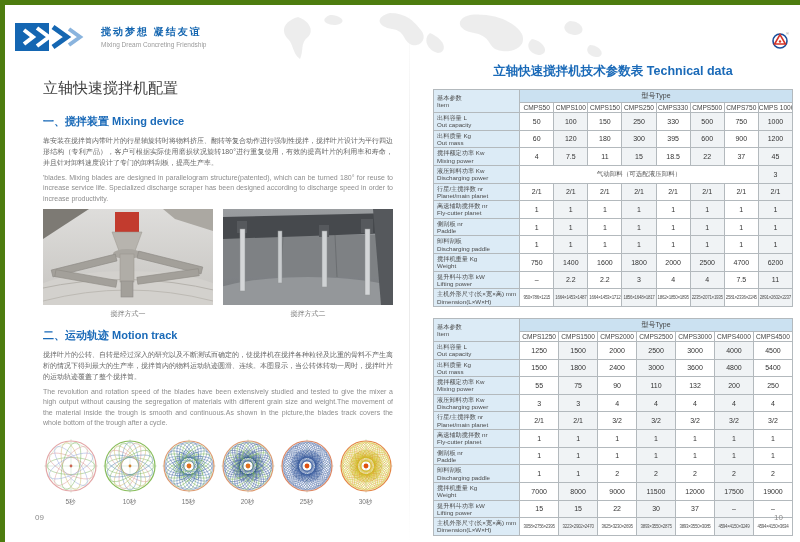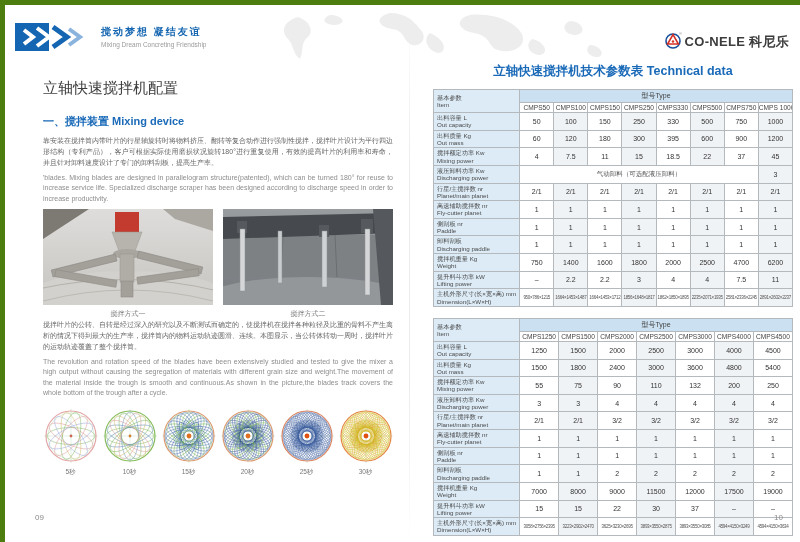--- a/index.html
+++ b/index.html
@@ -85,21 +85,20 @@
     </div>
     <div class="conele">
       <span>
         <svg width="18" height="18" viewBox="0 0 18 18">
           <circle cx="9" cy="10" r="7" fill="none" stroke="#1a4f9c" stroke-width="1.6"></circle>
           <path d="M9,3.6 L14.4,13 L3.6,13 Z" fill="none" stroke="#d43226" stroke-width="1.6"></path>
           <circle cx="9" cy="10.5" r="1.2" fill="#d43226"></circle>
           <text x="15" y="4" font-size="4" fill="#888">®</text>
         </svg>
       </span>
-      <span class="conele-text">CO-NELE 科尼乐</span>
     </div>
   </div>
 
   <div class="lpage">
     <div class="title-cn">立轴快速搅拌机配置</div>
 
     <div class="sec-h">一、搅拌装置 Mixing device</div>
     <p class="p-cn">靠安装在搅拌筒内带叶片的行星轴旋转时将物料挤压、翻转等复合动作进行强制性搅拌，搅拌叶片设计为平行四边形结构（专利产品），客户可根据实际使用磨损状况旋转180°进行重复使用，有效的提高叶片的利用率和寿命，并且针对卸料速度设计了专门的卸料刮板，提高生产率。</p>
     <p class="p-en">'blades. Mixing blades are designed in parallelogram structure(patented), which can be turned 180° for reuse to increase service life. Specialized discharge scraper has been designed according to discharge speed in order to increase productivity.</p>
 
@@ -156,20 +155,21 @@
             <rect x="96" y="16" width="10" height="12" fill="#56595d"></rect>
             <rect x="99" y="22" width="5" height="56" fill="#cfd2d4" stroke="#8f9295" stroke-width="0.5"></rect>
             <rect x="138" y="10" width="12" height="14" fill="#56595d"></rect>
             <rect x="142" y="20" width="5" height="66" fill="#d4d6d8" stroke="#8f9295" stroke-width="0.5"></rect>
           </g>
         </svg>
         <div class="caption">搅拌方式二</div>
       </div>
     </div>
 
+    <div class="sec-h">二、运动轨迹 Motion track</div>
     <p class="p-cn">搅拌叶片的公转、自转是经过深入的研究以及不断测试而确定的，使搅拌机在搅拌各种粒径及比重的骨料不产生离析的情况下得到最大的生产率，搅拌筒内的物料运动轨迹圆滑、连续。本图显示，当公转体转动一周时，搅拌叶片的运动轨迹覆盖了整个搅拌筒。</p>
     <p class="p-en">The revolution and rotation speed of the blades have been extensively studied and tested to give the mixer a high output without causing the segregation of materials with different grain size and weight.The movement of the material inside the trough is smooth and continuous.As shown in the picture,the blades track covers the whole bottom of the trough after a cycle.</p>
 
     <div class="tracks" id="tracks-row">
         <div class="track"><svg width="54" height="54">
             <line x1="0" y1="27" x2="54" y2="27" stroke="#9cc89c" stroke-width="0.4" opacity="0.7"></line>
             <line x1="27" y1="0" x2="27" y2="54" stroke="#9cc89c" stroke-width="0.4" opacity="0.7"></line>
             <circle cx="27" cy="27" r="25" fill="none" stroke="#e09c9c" stroke-width="1.2" opacity="0.9"></circle>
             <circle cx="27" cy="27" r="23" fill="none" stroke="#6fae4e" stroke-width="0.4" opacity="0.5"></circle>
             <ellipse cx="27" cy="27" rx="24" ry="8.5" fill="none" stroke="#6fae4e" stroke-width="0.5" opacity="0.85" transform="rotate(0 27 27)"></ellipse>

